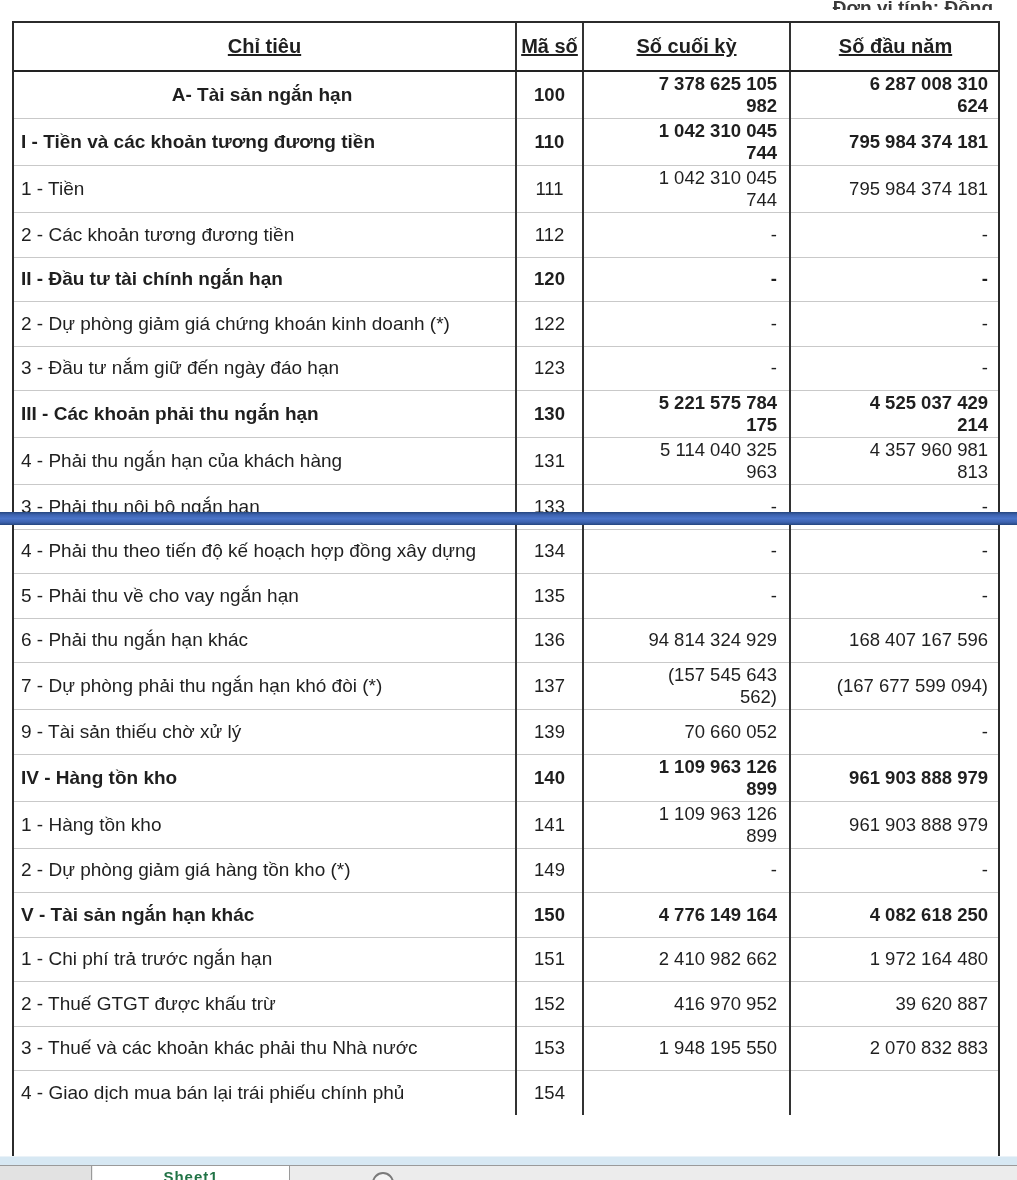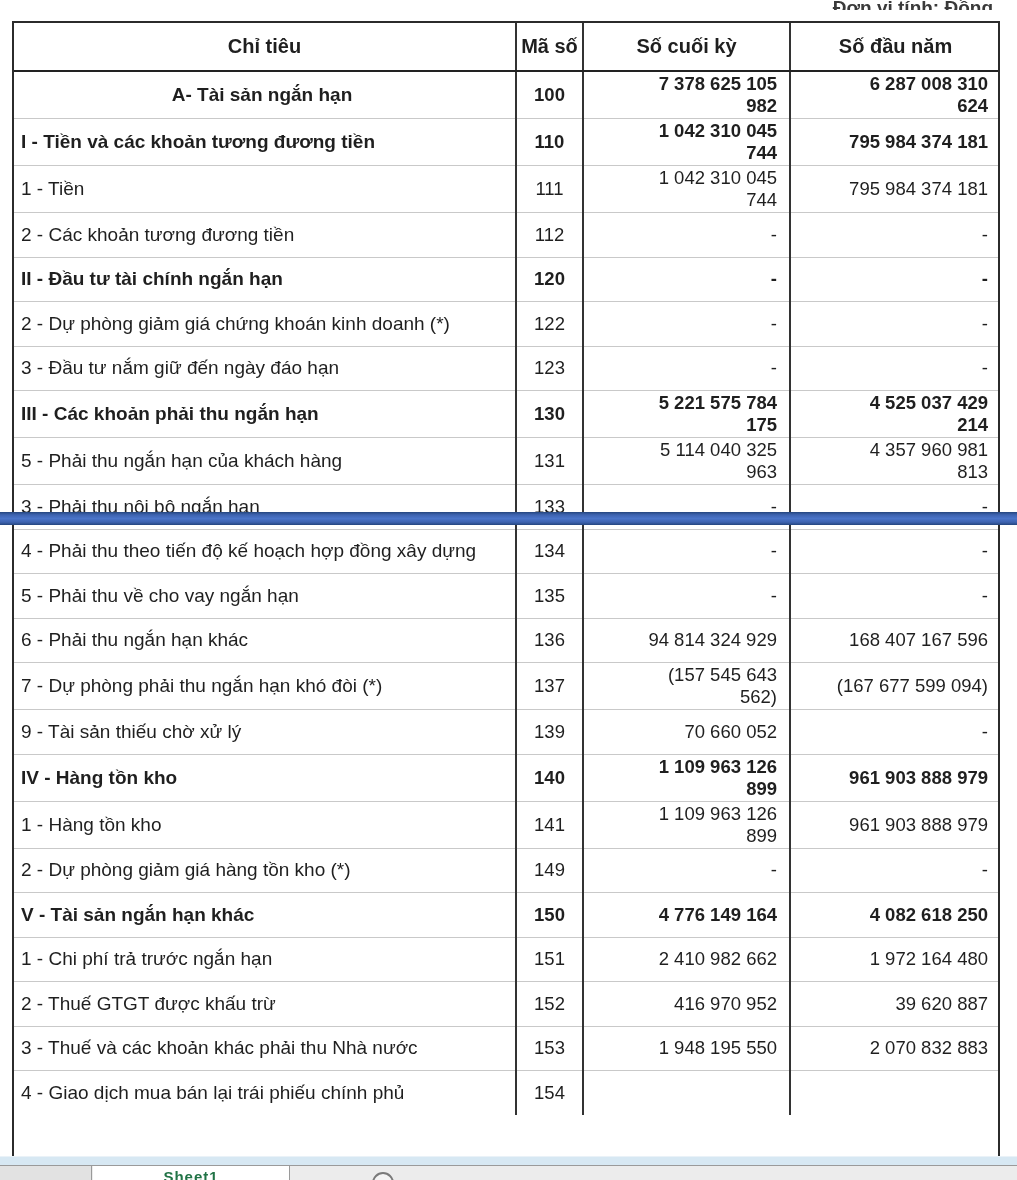--- a/index.html
+++ b/index.html
@@ -34,21 +34,21 @@
     border-left:2px solid var(--grid-dark);
     border-right:2px solid var(--grid-dark);
     border-top:2px solid var(--grid-dark);
   }
   table{
     border-collapse:collapse;width:100%;table-layout:fixed;
   }
   col.c1{width:502px;} col.c2{width:67px;} col.c3{width:207px;} col.c4{width:210px;}
   thead th{
     height:48px;font-weight:700;font-size:20px;text-align:center;
-    border-bottom:2.5px solid #222;vertical-align:middle;padding:0;
+    border-bottom:2.5px solid #222;vertical-align:middle;padding:0;text-decoration:underline;
   }
   th+th, td+td{border-left:2px solid #333;}
   tbody td{
     height:44.5px;border-top:1px solid var(--grid-light);
     vertical-align:middle;font-size:19px;
   }
   tbody tr:first-child td{border-top:none;}
   td.c-label{padding:0 12px 0 7px;text-align:left;}
   td.c-label.center{text-align:center;}
   td.c-code{text-align:center;font-size:18.5px;margin-left:22px;}
@@ -156,21 +156,21 @@
           <td class="c-num">-</td>
           <td class="c-num">-</td>
         </tr>
         <tr class="bold">
           <td class="c-label">III - Các khoản phải thu ngắn hạn</td>
           <td class="c-code">130</td>
           <td class="c-num">5 221 575 784 175</td>
           <td class="c-num">4 525 037 429 214</td>
         </tr>
         <tr>
-          <td class="c-label">5 - Phải thu ngắn hạn của khách hàng</td>
+          <td class="c-label">4 - Phải thu ngắn hạn của khách hàng</td>
           <td class="c-code">131</td>
           <td class="c-num">5 114 040 325 963</td>
           <td class="c-num">4 357 960 981 813</td>
         </tr>
         <tr>
           <td class="c-label">3 - Phải thu nội bộ ngắn hạn</td>
           <td class="c-code">133</td>
           <td class="c-num">-</td>
           <td class="c-num">-</td>
         </tr>

